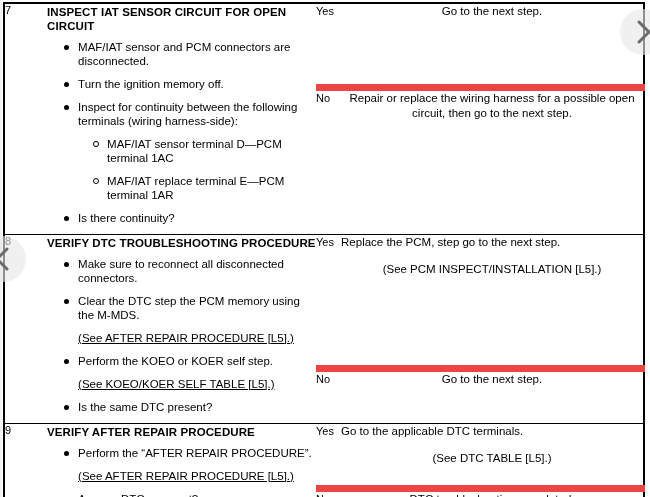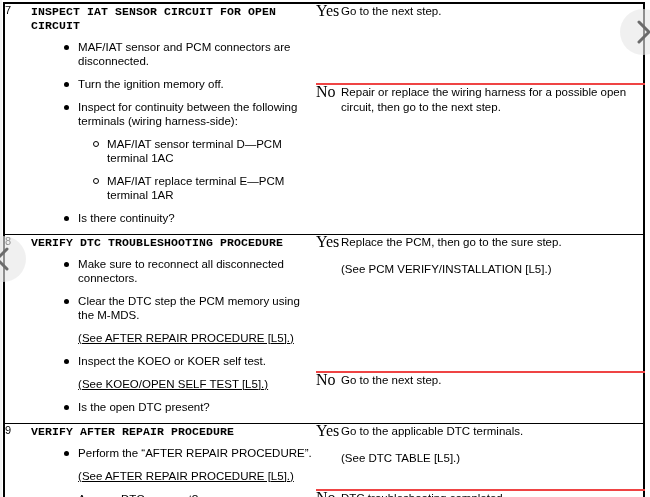--- a/index.html
+++ b/index.html
@@ -56,43 +56,41 @@
     font-size: 11px;
     line-height: 13px;
     padding: 3px 0 0 3px;
   }
   .cell-body {
     border-right: 1.5px solid #000;
     padding: 4px 6px 6px 8px;
   }
   .cell-yesno {
     border-right: 1px solid #555;
-    font-size: 16px;
+    font-size: 11px;
     line-height: 14px;
     padding: 4px 0 0 3px;
     white-space: nowrap;
-    font-family: Liberation Serif, serif;
   }
   .cell-result {
     font-size: 11.5px;
     line-height: 15px;
     padding: 4px 6px 6px 5px;
   }
 
   .row-sep > td { border-top: 1.5px solid #000; }
-  .sub-sep > td { border-top: 2px solid #ef4444; }
+  .sub-sep > td { border-top: 7px solid #ef4444; }
 
   
   .step-title {
     font-size: 11.5px;
     font-weight: bold;
     line-height: 14px;
     letter-spacing: 0.1px;
-    margin: 1px 0 7px 0;
-    font-family: Liberation Mono, monospace;
+    margin: 1px 0 7px 16px;
   }
 
   ul.bullets {
     list-style: none;
     margin: 0;
     padding: 0;
   }
   ul.bullets > li {
     position: relative;
     font-size: 11.5px;
@@ -123,21 +121,21 @@
     background: transparent;
   }
   ul.bullets > li.note {
     margin-left: 47px;
     padding-left: 0;
     text-decoration: underline;
   }
   ul.bullets > li.note::before { content: none; }
 
   .result-line { margin: 0 0 12px 0; }
-  .result-line:last-child { margin-bottom: 0; }
+  .result-line:last-child { margin-bottom: 0; text-align: center; }
 
   
   .nav-arrow {
     position: absolute;
     width: 46px;
     height: 46px;
     border-radius: 50%;
     background: rgba(230,230,230,0.62);
     display: flex;
     align-items: center;
@@ -198,29 +196,29 @@
       </tr>
 
       <tr class="row-sep">
         <td class="cell-step" rowspan="2">8</td>
         <td class="cell-body" rowspan="2">
           <div class="step-title">VERIFY DTC TROUBLESHOOTING PROCEDURE</div>
           <ul class="bullets">
             <li class="lvl1">Make sure to reconnect all disconnected connectors.</li>
             <li class="lvl1">Clear the DTC step the PCM memory using the M-MDS.</li>
             <li class="note">(See AFTER REPAIR PROCEDURE [L5].)</li>
-            <li class="lvl1">Inspect the KOEO or KOER self test.</li>
-            <li class="note">(See KOEO/OPEN SELF TEST [L5].)</li>
-            <li class="lvl1">Is the open DTC present?</li>
+            <li class="lvl1">Perform the KOEO or KOER self step.</li>
+            <li class="note">(See KOEO/KOER SELF TABLE [L5].)</li>
+            <li class="lvl1">Is the same DTC present?</li>
           </ul>
         </td>
         <td class="cell-yesno">Yes</td>
         <td class="cell-result">
-          <div class="result-line">Replace the PCM, then go to the sure step.</div>
-          <div class="result-line">(See PCM VERIFY/INSTALLATION [L5].)</div>
+          <div class="result-line">Replace the PCM, step go to the next step.</div>
+          <div class="result-line">(See PCM INSPECT/INSTALLATION [L5].)</div>
         </td>
       </tr>
       <tr class="sub-sep">
         <td class="cell-yesno">No</td>
         <td class="cell-result">
           <div class="result-line">Go to the next step.</div>
         </td>
       </tr>
 
       <tr class="row-sep">

